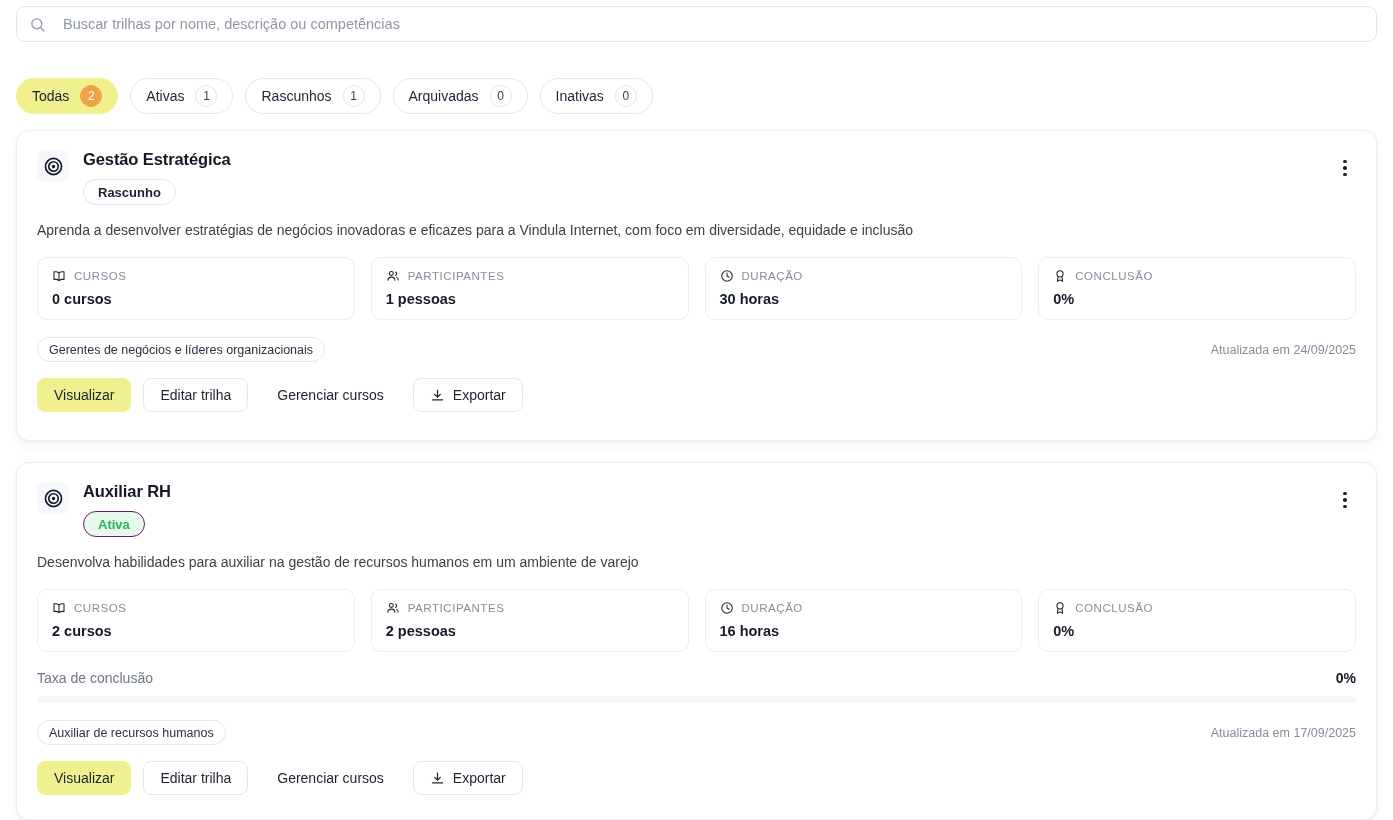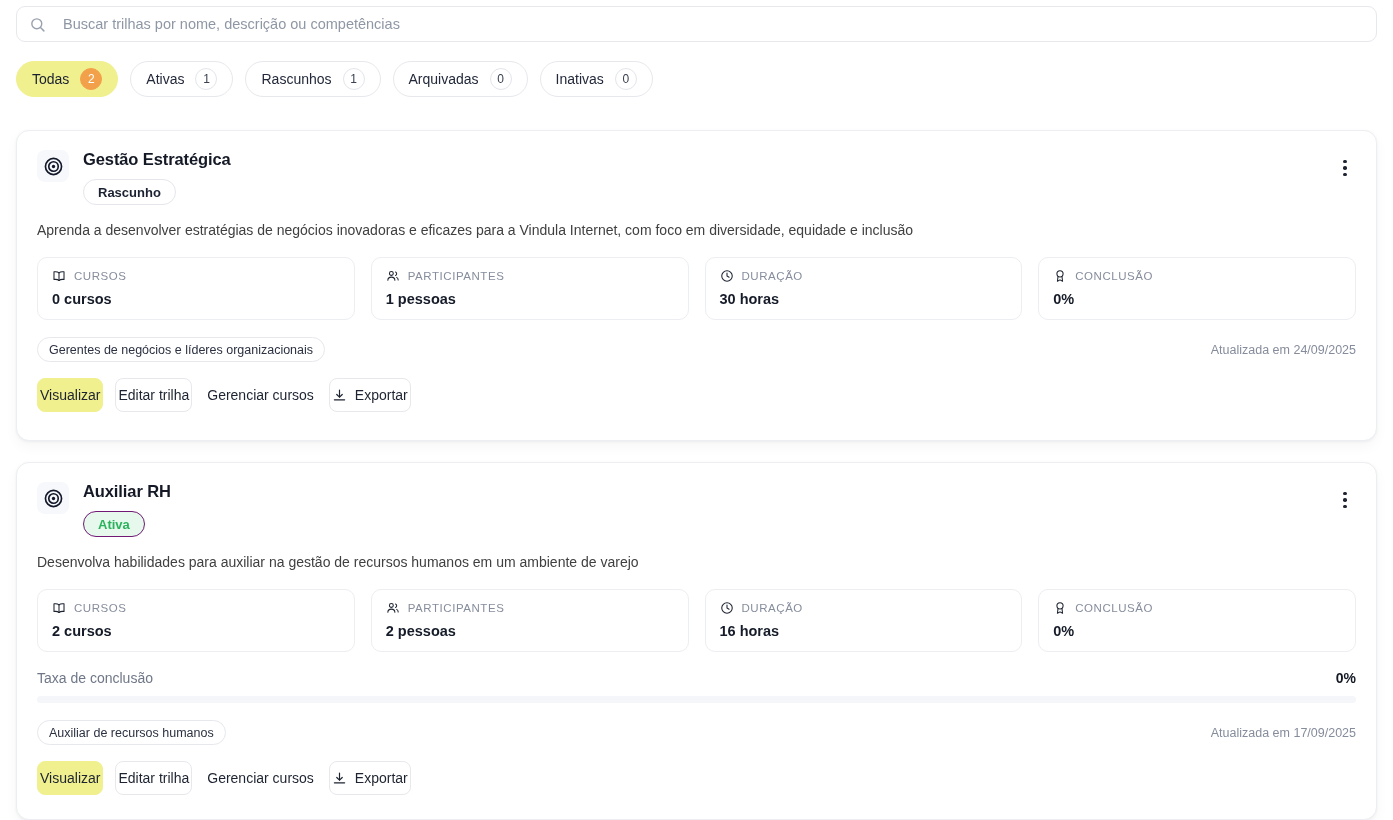--- a/index.html
+++ b/index.html
@@ -32,21 +32,21 @@
     font-size: 14.5px;
     color: #1e2330;
     width: 100%;
     height: 100%;
   }
   .search-input::placeholder { color: #8f97a5; }
 
   
   .filters {
     position: absolute;
-    left: 16px; top: 61px;
+    left: 16px; top: 78px;
     display: flex;
     align-items: center;
     gap: 12px;
   }
   .pill {
     height: 36px;
     display: flex;
     align-items: center;
     gap: 11px;
     padding: 0 15px;
@@ -204,21 +204,21 @@
   }
   .updated { font-size: 12.5px; color: #858c9b; }
 
   
   .actions {
     margin: 16px 20px 0 20px;
     display: flex; align-items: center; gap: 12px;
   }
   .btn {
     height: 34px;
-    padding: 0 2px;
+    padding: 0 16px;
     border-radius: 8px;
     border: 1px solid #e6e8ec;
     background: #ffffff;
     font-family: "Liberation Sans", sans-serif;
     font-size: 14px;
     color: #1d2330;
     display: flex; align-items: center; gap: 8px;
     cursor: pointer;
     white-space: nowrap;
   }

